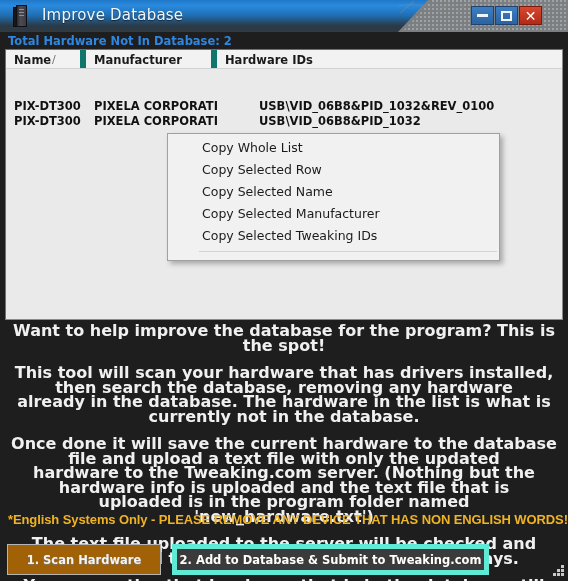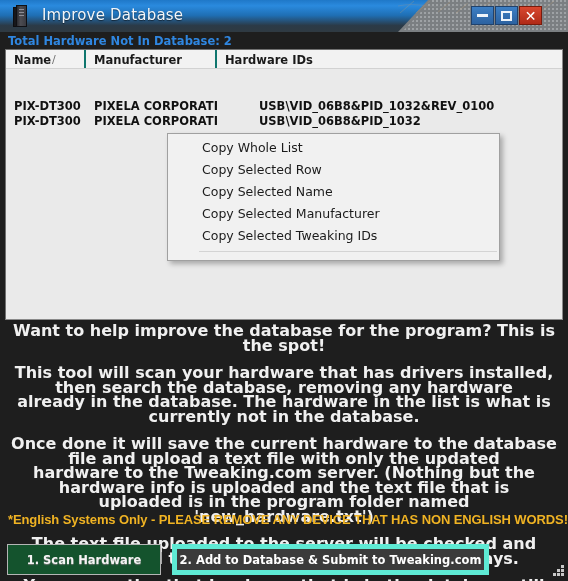--- a/index.html
+++ b/index.html
@@ -148,21 +148,21 @@
     background: #f2f2f2;
     border-bottom: 1px solid #d2d2d2;
     box-sizing: border-box;
   }
   .lv-th {
     font-size: 11.5px;
     font-weight: bold;
     color: #1a1a1a;
     padding: 3px 0 0 8px;
     box-sizing: border-box;
-    border-right: 2px solid #0f766e;
+    border-right: 6px solid #0f766e;
     position: relative;
     white-space: nowrap;
     overflow: hidden;
   }
   .lv-th.c0 { width: 80px; }
   .lv-th.c1 { width: 131px; }
   .lv-th.c2 { width: 345px; border-right: none; }
   .sortmark {
     position: absolute;
     left: 46px; top: 3px;
@@ -251,21 +251,21 @@
     display: flex;
     align-items: center;
     justify-content: center;
     font-size: 11.5px;
     font-weight: bold;
     cursor: default;
   }
   .btn-scan {
     left: 7px; top: 544px;
     width: 154px; height: 31px;
-    background: #14532d;
+    background: #a16207;
     border: 1px solid #b5b5b5;
     color: #f4f4f4;
     text-shadow: 0 1px 1px rgba(120,120,120,.9);
   }
   .btn-submit {
     left: 172px; top: 544px;
     width: 317px; height: 31px;
     background: #3b3b3b;
     border: 5px solid #5eead4;
     color: #ffffff;

